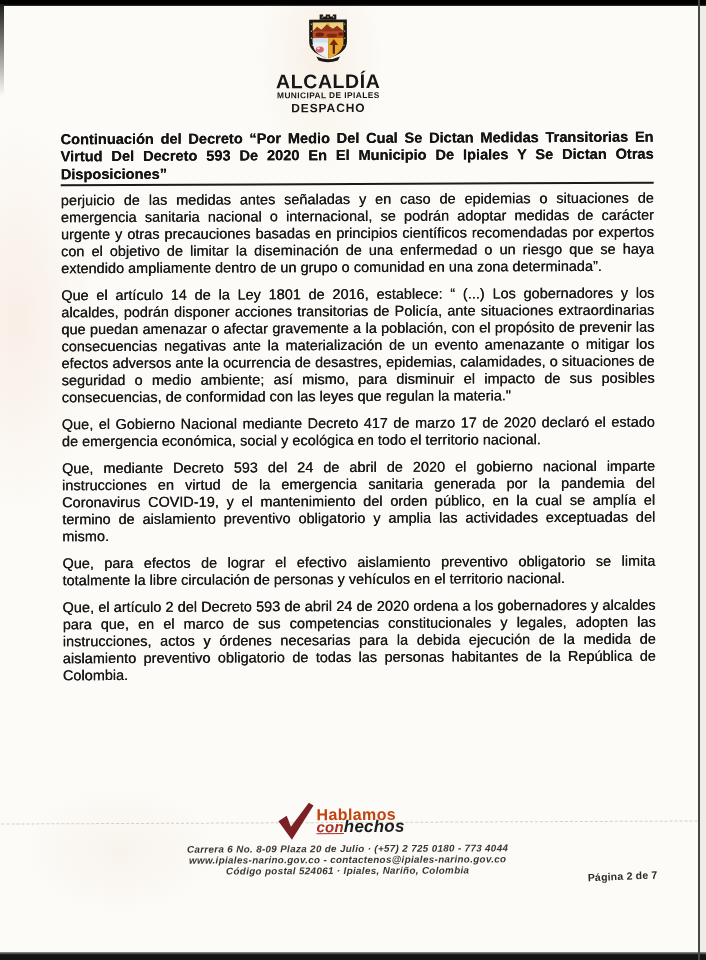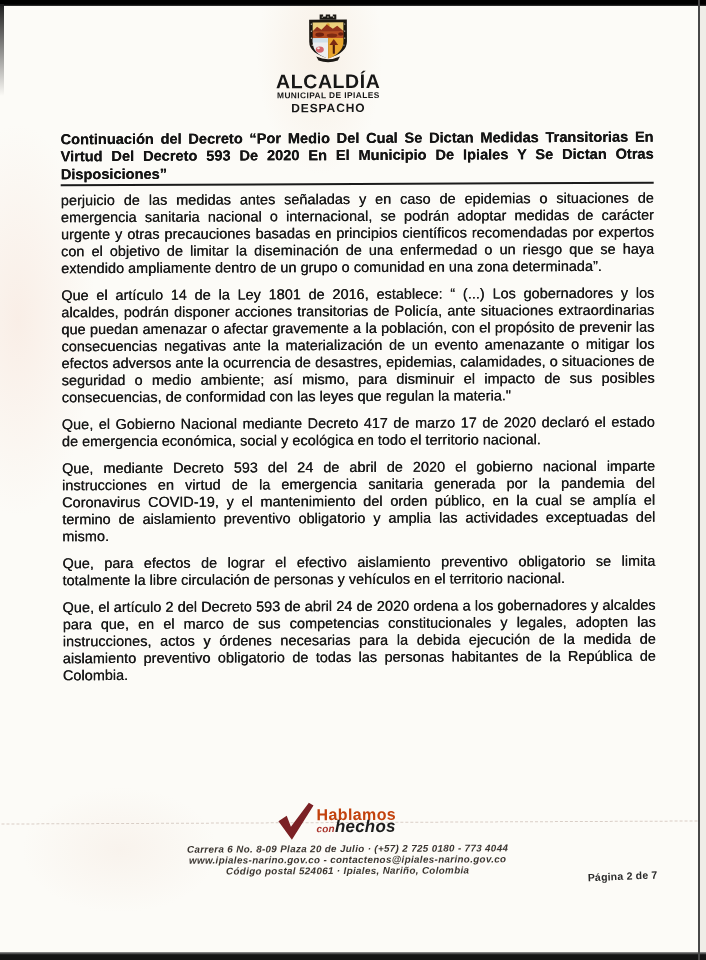--- a/index.html
+++ b/index.html
@@ -41,21 +41,21 @@
     font-size:14.4px;line-height:17px;color:#191919;text-align:justify;
     text-shadow:.3px 0 0 currentColor;letter-spacing:.05px;}
   .doc-body p{margin:0 0 10px 0;}
 
   
   .fold-line{position:absolute;top:822px;left:0;width:706px;border-top:1px dashed #d9cec6;}
   .logo{position:absolute;top:801px;left:276px;display:flex;align-items:flex-start;}
   .logo-text{margin-left:2px;margin-top:8px;line-height:12px;}
   .logo-line1{font-size:16px;font-weight:bold;color:#c2410c;letter-spacing:.4px;}
   .logo-line2{margin-top:0;white-space:nowrap;}
-  .logo-con{font-size:10px;font-weight:bold;font-style:italic;color:#a8322a;letter-spacing:.2px;}
+  .logo-con{font-size:15px;font-weight:bold;font-style:italic;color:#a8322a;letter-spacing:.2px;text-decoration:underline;}
   .logo-hechos{font-size:17px;font-weight:bold;font-style:italic;color:#1d1d1d;letter-spacing:.2px;}
   .addr{position:absolute;top:843px;left:0;width:692px;text-align:center;
     font-size:9.8px;font-weight:bold;font-style:italic;color:#3a3530;
     line-height:11.2px;letter-spacing:.35px;}
   .page-num{position:absolute;top:871px;left:586px;font-size:10.5px;font-weight:bold;
     color:#2a2a2a;transform:rotate(-2deg);letter-spacing:.2px;}
 </style>
 </head>
 <body>
 

